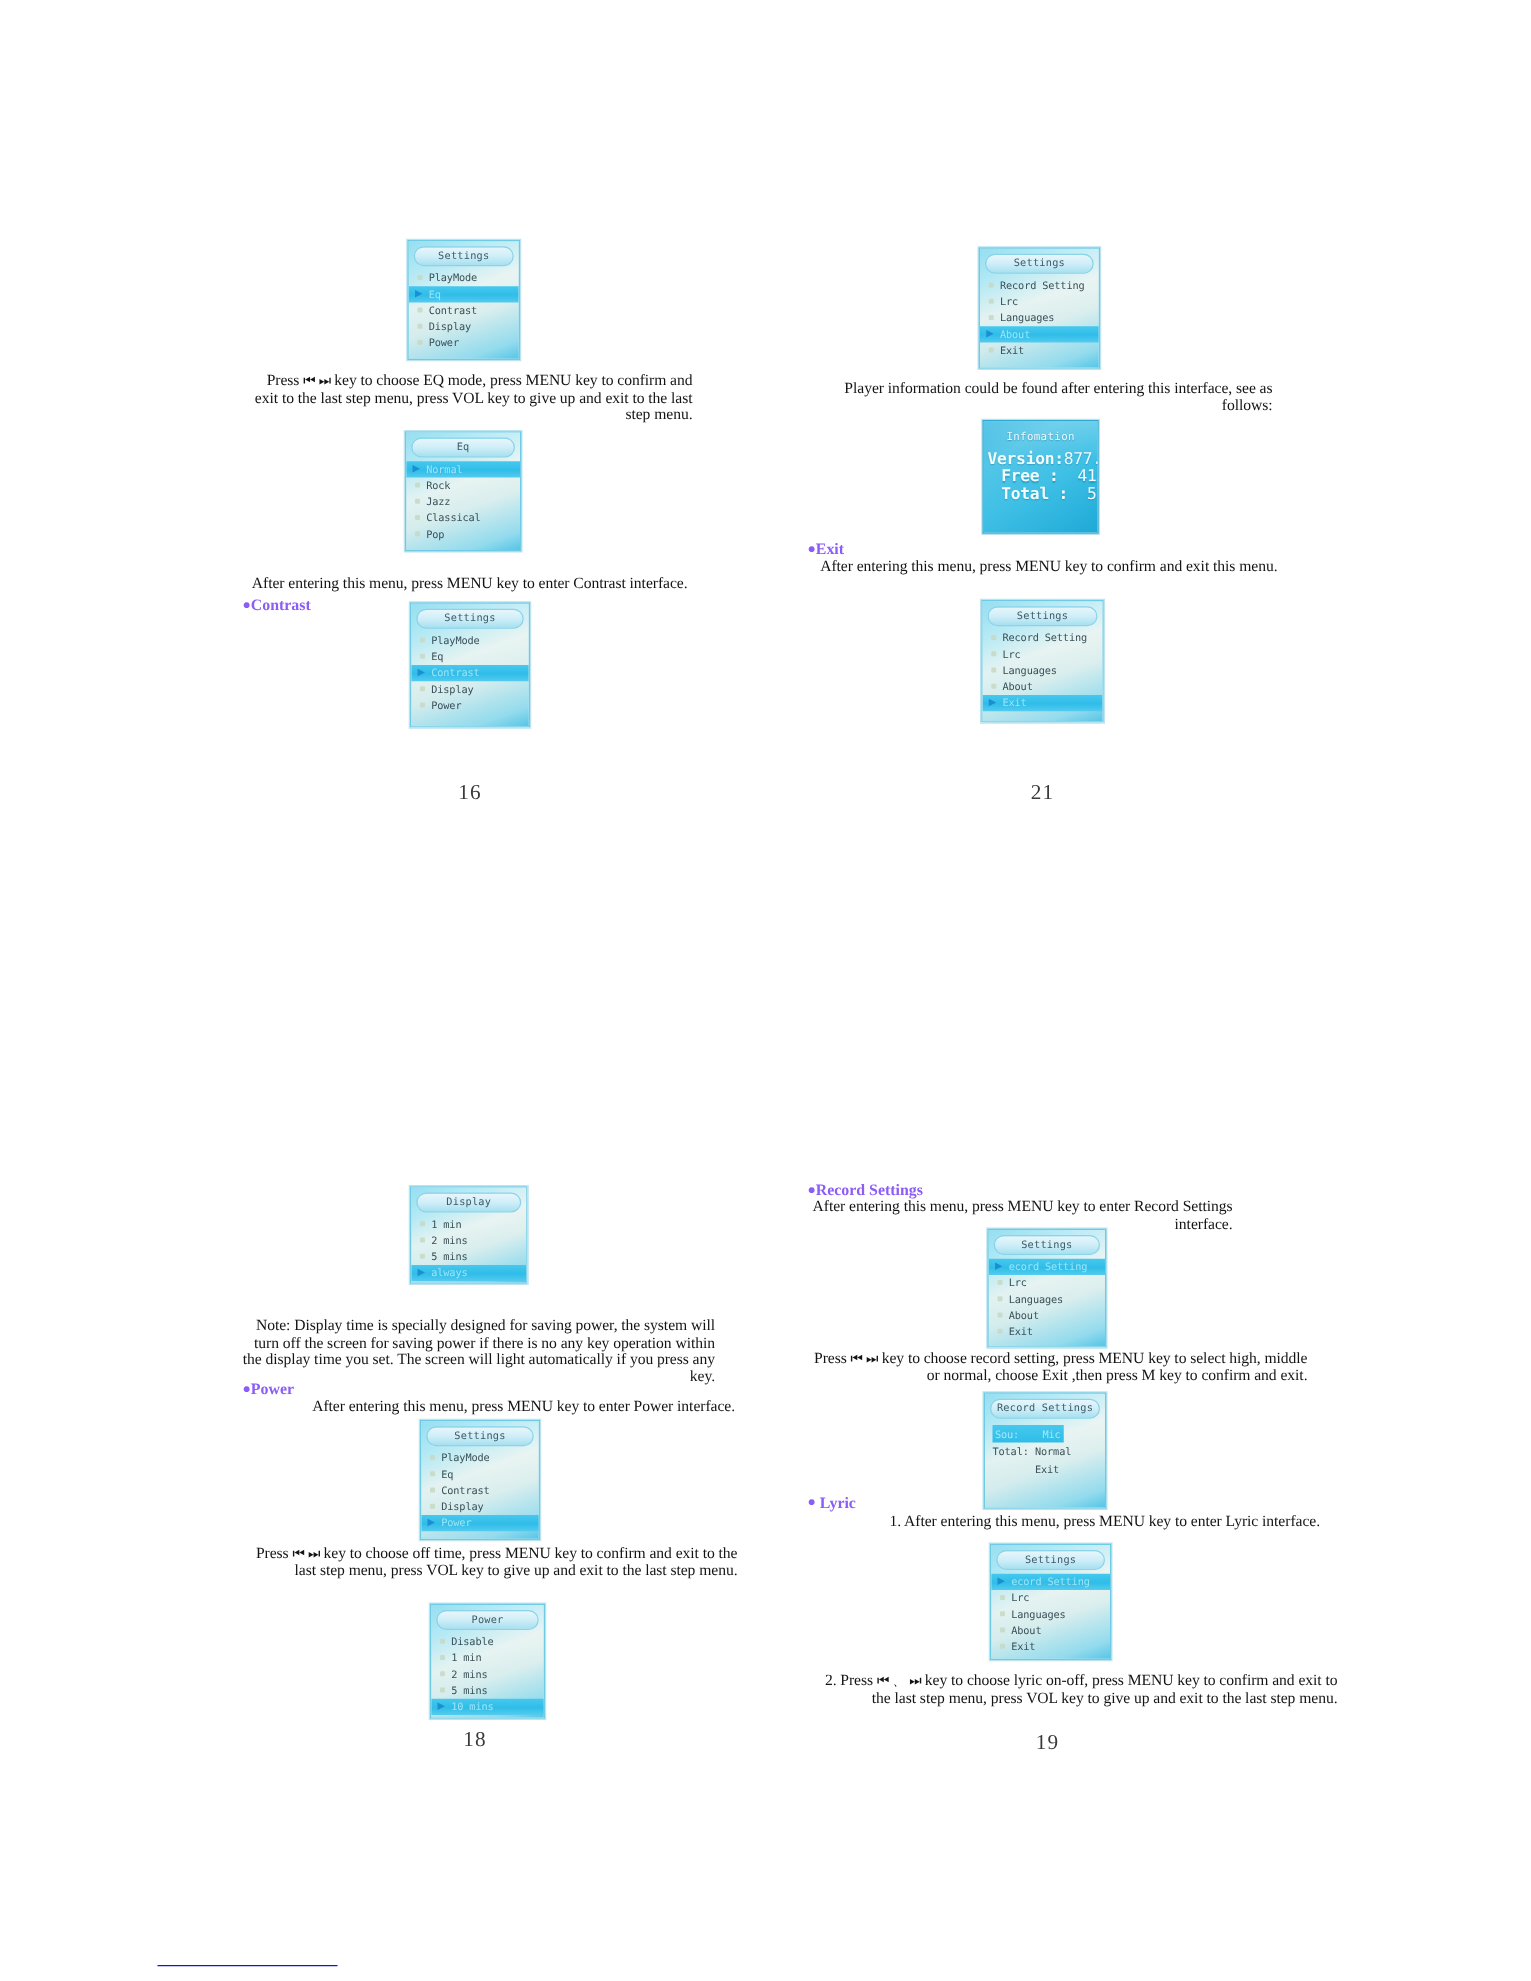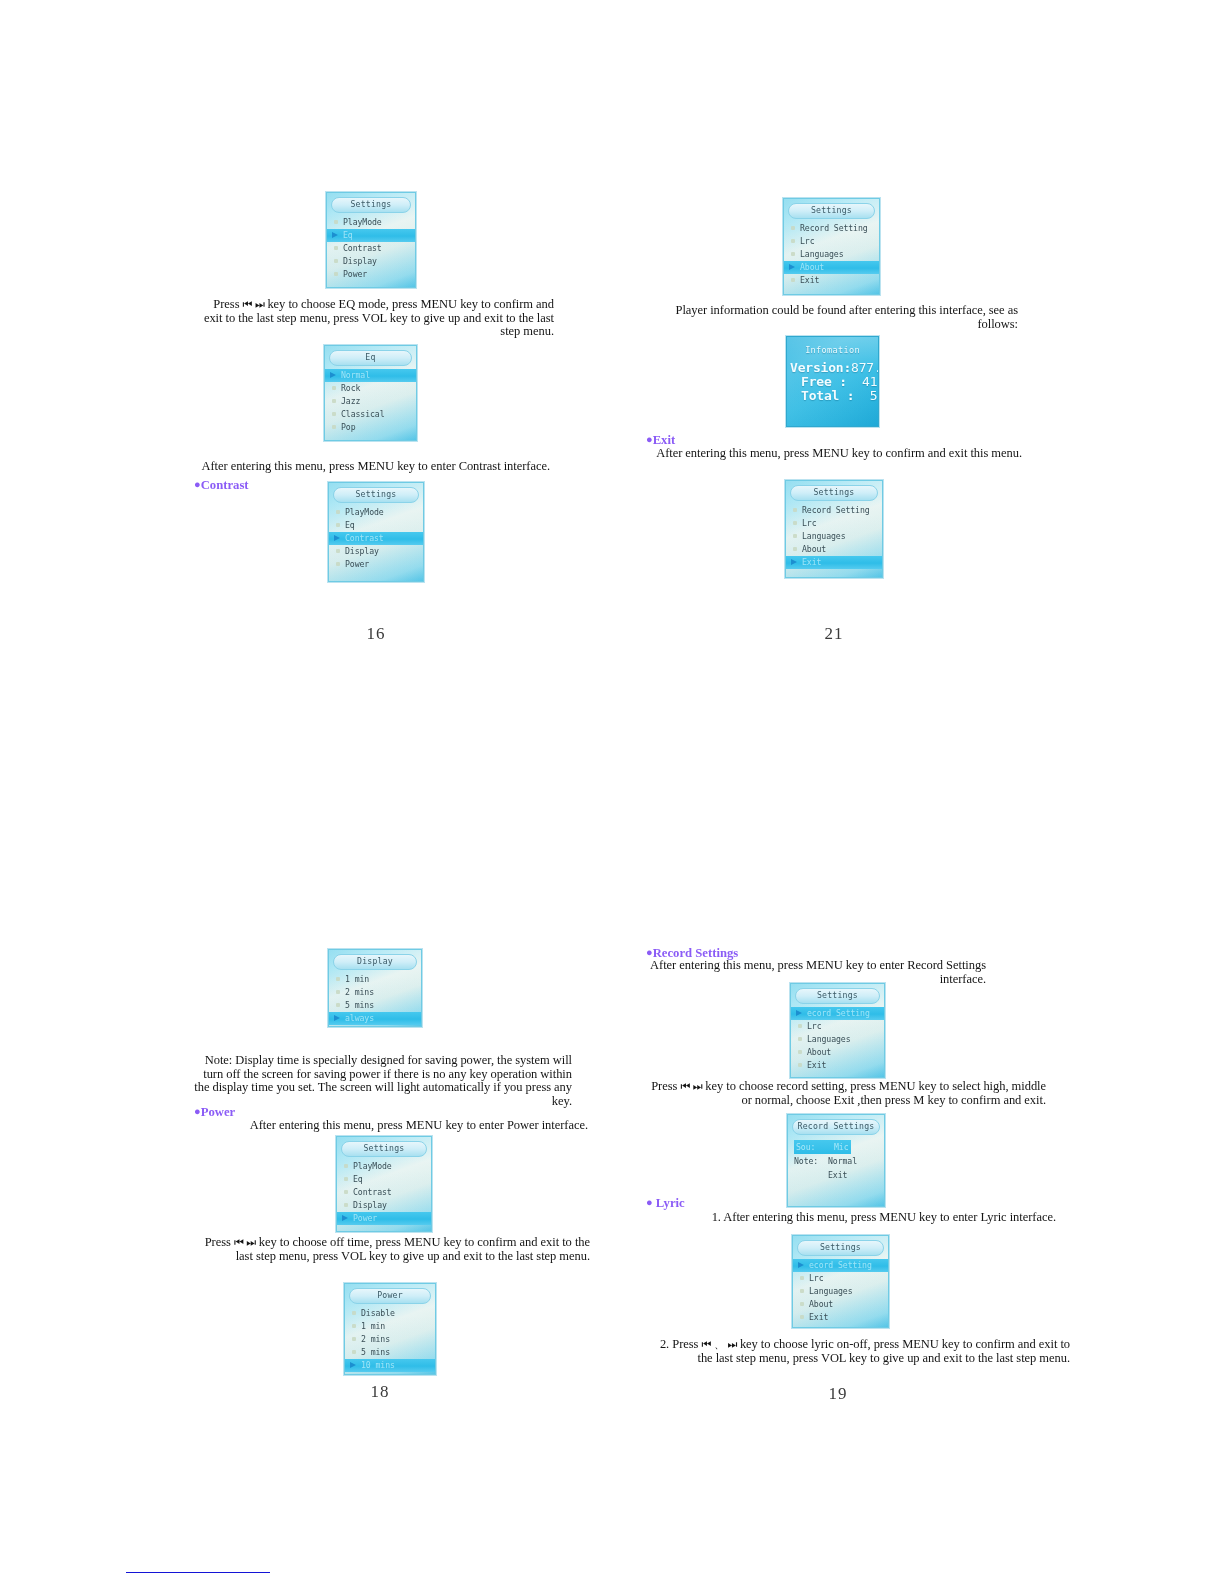--- a/index.html
+++ b/index.html
@@ -357,21 +357,21 @@
     <span>key to choose record setting, press MENU key to select high, middle or normal, choose Exit ,then press M key to confirm and exit.</span>
   </div>
 
   <div class="lcd" style="position:absolute; left:147px; top:174px; width:98px; height:93px;">
     <div class="lcd-title">Record Settings</div>
     <div class="rec-grid">
       <div class="rec-line">
         <span class="rec-k rec-hl">Sou:</span><span class="rec-v rec-hl">Mic</span>
       </div>
       <div class="rec-line">
-        <span class="rec-k">Note:</span><span class="rec-v">Normal</span>
+        <span class="rec-k">Total:</span><span class="rec-v">Normal</span>
       </div>
       <div class="rec-line">
         <span class="rec-k"></span><span class="rec-v">Exit</span>
       </div>
     </div>
   </div>
 
   <div class="head" style="position:absolute; left:6px; top:255px;">
     <span class="bullet">●</span> <span>Lyric</span>
   </div>

